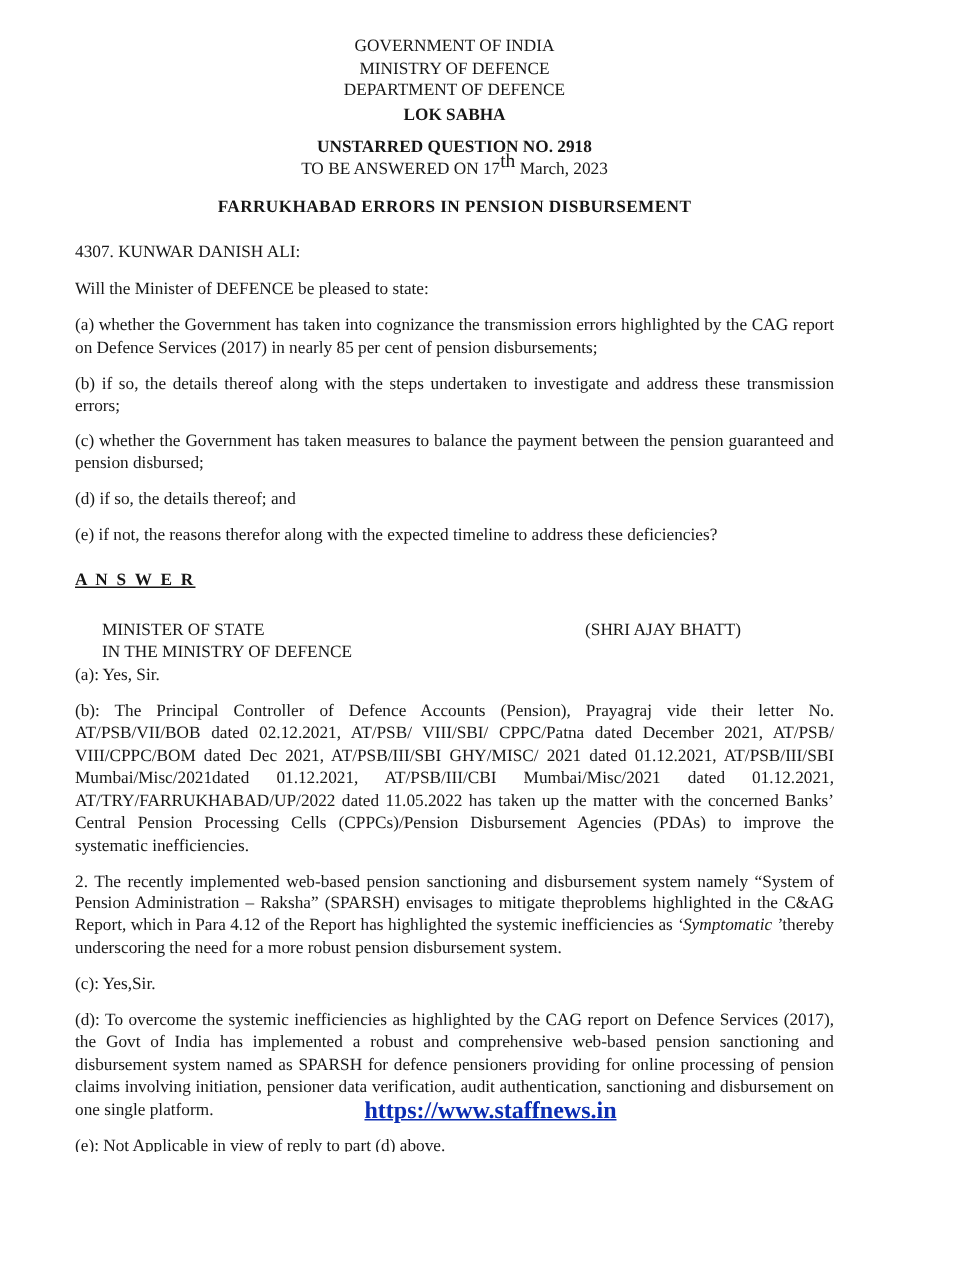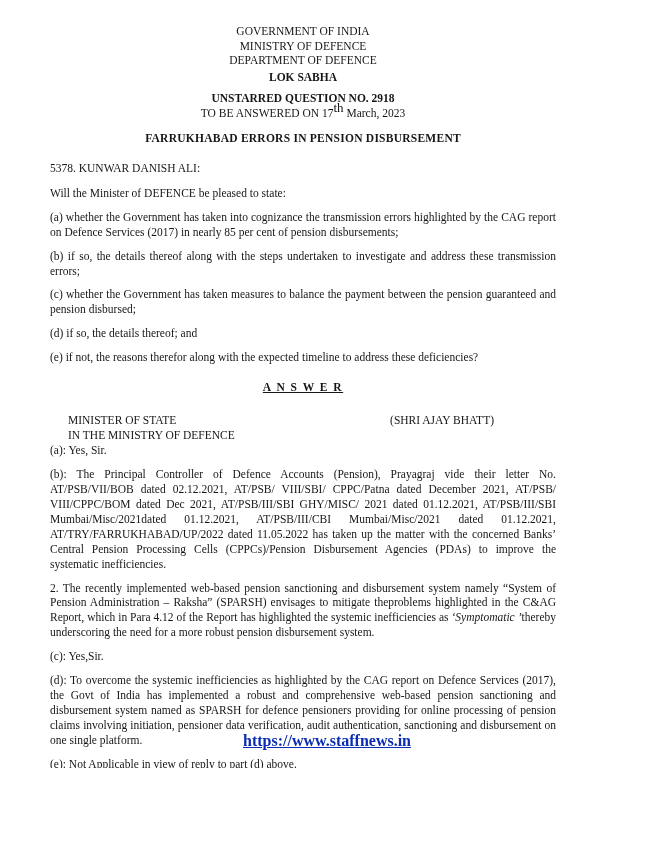--- a/index.html
+++ b/index.html
@@ -29,21 +29,21 @@
     text-align: center;
     letter-spacing: 0.25px;
     margin-top: 10px;
     margin-bottom: 15px;
   }
   .para {
     text-align: justify;
     margin-bottom: 9px;
   }
   .asker { margin-bottom: 10px; }
-  .answer-heading-wrap { text-align: center; margin: 15px 0 18px; }
+  .answer-heading-wrap { margin: 15px 0 18px; }
   .answer-heading {
     font-weight: bold;
     text-decoration: underline;
     letter-spacing: 1.5px;
     display: inline-block;
   }
   .minister-block { padding-left: 18px; }
   .minister-row { display: flex; }
   .minister-name { margin-left: auto; margin-right: 62px; }
   .italic { font-style: italic; margin-top: 41px; }
@@ -71,21 +71,21 @@
     <div class="hline">GOVERNMENT OF INDIA</div>
     <div class="hline">MINISTRY OF DEFENCE</div>
     <div class="hline">DEPARTMENT OF DEFENCE</div>
     <div class="hline house">LOK SABHA</div>
     <div class="hline qno">UNSTARRED QUESTION NO. 2918</div>
     <div class="hline qdate"><span>TO BE ANSWERED ON 17</span><sup class="ord">th</sup><span> March, 2023</span></div>
   </div>
 
   <div class="title">FARRUKHABAD ERRORS IN PENSION DISBURSEMENT</div>
 
-  <p class="para asker">5378.  KUNWAR DANISH ALI:</p>
+  <p class="para asker">4307.  KUNWAR DANISH ALI:</p>
   <p class="para">Will the Minister of DEFENCE be pleased to state:</p>
 
   <p class="para">(a)  whether the Government has taken into cognizance the transmission errors highlighted by the CAG report on Defence Services (2017) in nearly 85 per cent of pension disbursements;</p>
   <p class="para">(b)  if so, the details thereof along with the steps undertaken to investigate and address these transmission errors;</p>
   <p class="para">(c)  whether the Government has taken measures to balance the payment between the pension guaranteed and pension disbursed;</p>
   <p class="para">(d)  if so, the details thereof; and</p>
   <p class="para">(e)  if not, the reasons therefor along with the expected timeline to address these deficiencies?</p>
 
   <div class="answer-heading-wrap">
     <span class="answer-heading">A N S W E R</span>

